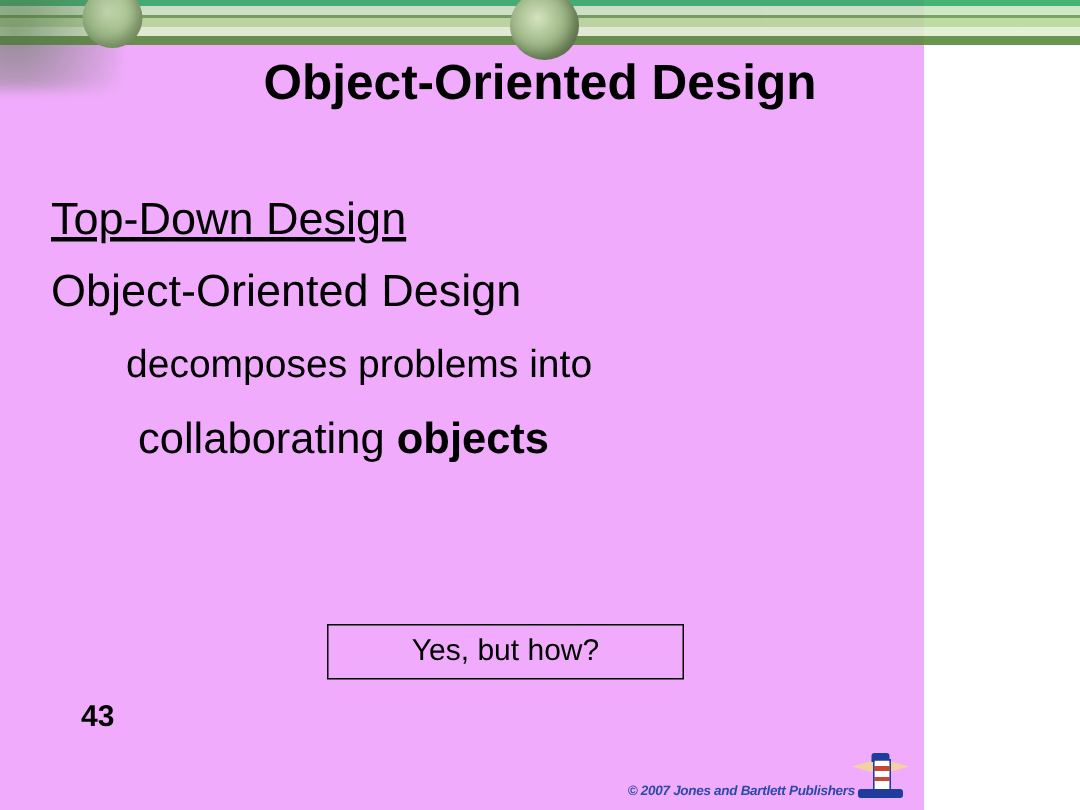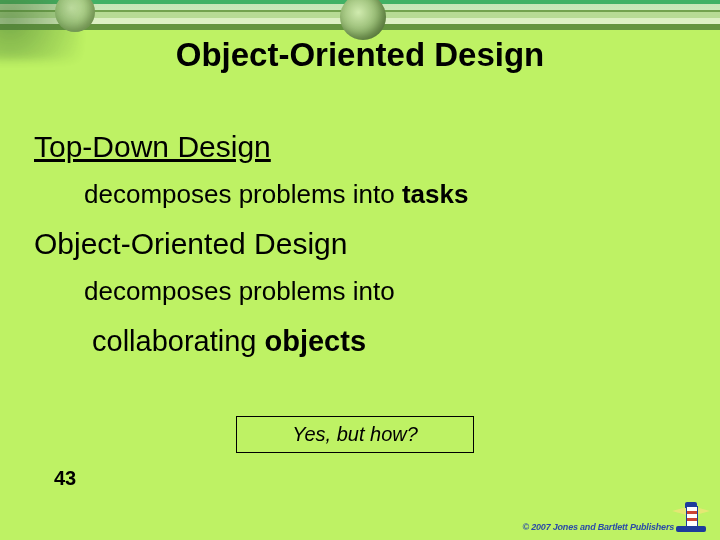--- a/index.html
+++ b/index.html
@@ -6,24 +6,24 @@
     margin: 0;
     padding: 0;
     width: 720px;
     height: 540px;
     font-family: Arial, Helvetica, sans-serif;
     background: #fff;
     position: relative;
     overflow: hidden;
   }
   .slide {
-    width: 720px;
+    width: 616px;
     height: 540px;
     position: relative;
-    background: #bef264;
+    background: #f0abfc;
   }
   
   .banner {
     position: absolute;
     top: 0;
     left: 0;
     width: 720px;
     height: 30px;
     background: linear-gradient(to bottom,
       #3a6 0%, #3a6 4px,
@@ -96,26 +96,25 @@
     color: #000;
     margin-left: 58px;
     margin-bottom: 16px;
     line-height: 1.25;
   }
   .subhead.nounder {
     text-decoration: none;
   }
   .callout {
     position: absolute;
-    left: 202px;
+    left: 184px;
     top: 298px;
     width: 220px;
     text-align: center;
     border: 1px solid #000;
-    font-style: italic;
     font-size: 20px;
     padding: 6px 8px;
   }
   .page-num {
     position: absolute;
     left: 54px;
     bottom: 50px;
     font-size: 20px;
     font-weight: bold;
     color: #000;
@@ -198,23 +197,20 @@
   <div class="banner">
     <div class="banner-blur-left"></div>
   </div>
 
   <div class="title">Object-Oriented Design</div>
 
   <div class="body">
 
     <div class="subhead">Top-Down Design</div>
 
-    <div class="line">
-      <span>decomposes problems into </span><b>tasks</b>
-    </div>
 
     <div class="subhead nounder">Object-Oriented Design</div>
 
     <div class="line">decomposes problems into</div>
 
     <div class="line2">
       <span>collaborating </span><b>objects</b>
     </div>
 
     <div class="callout">Yes, but how?</div>

